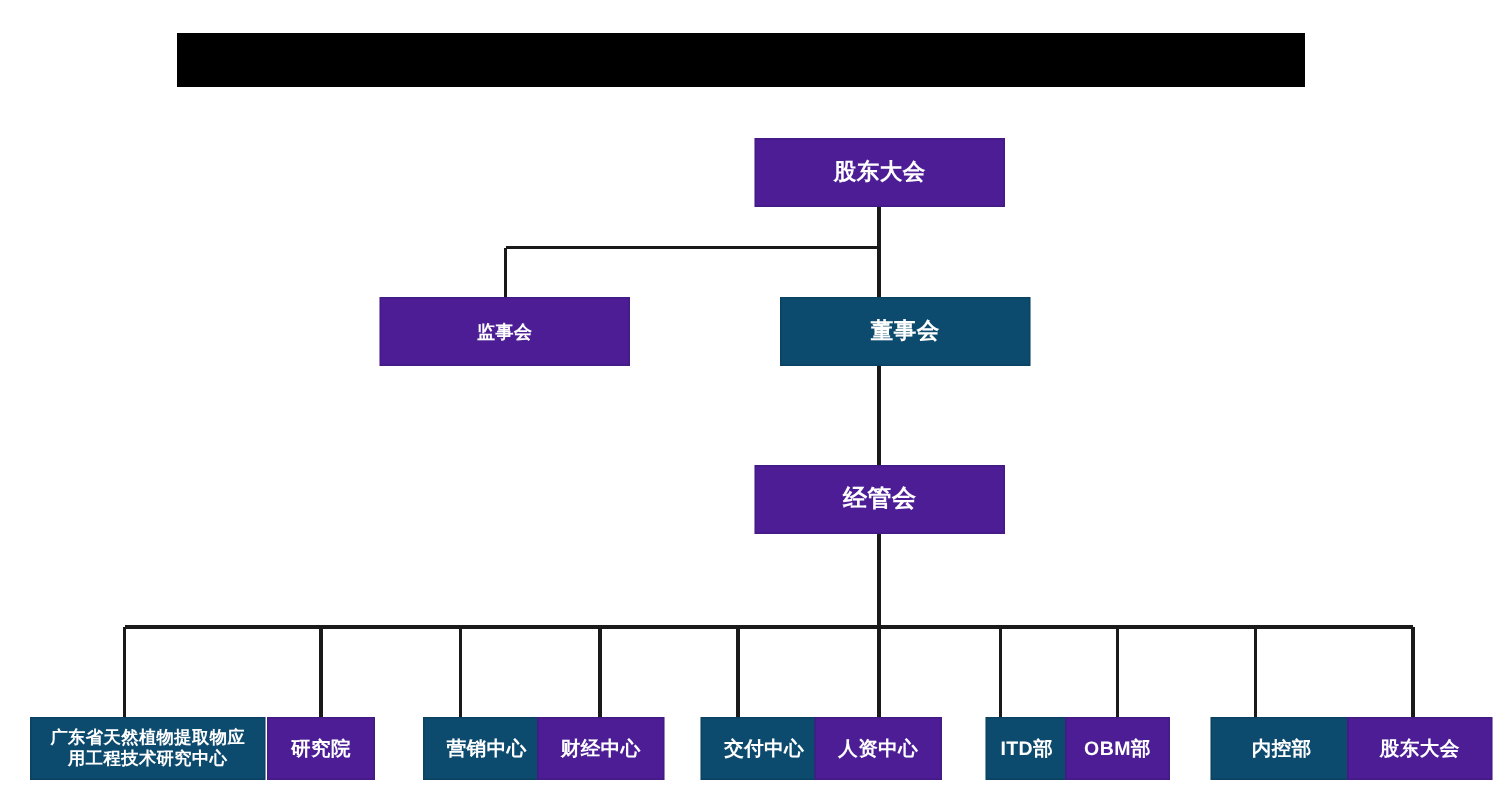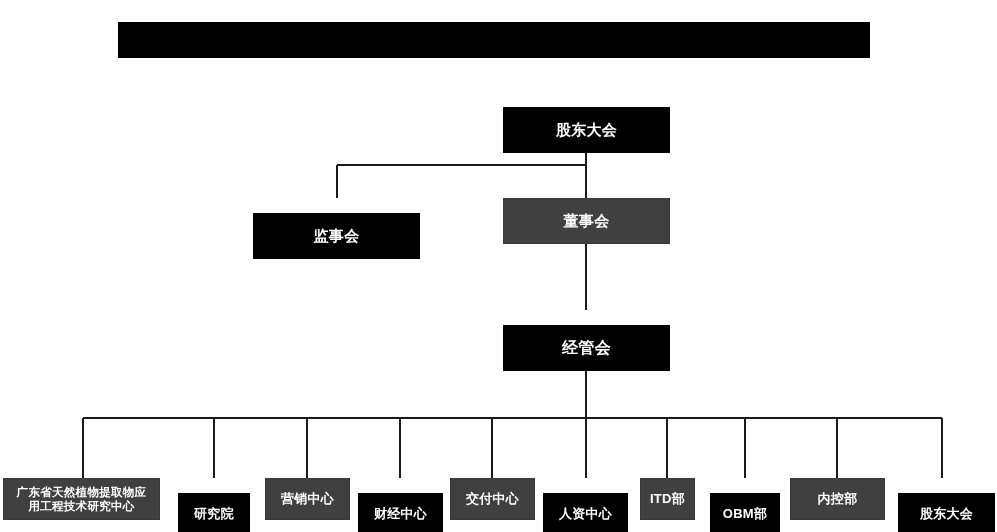--- a/index.html
+++ b/index.html
@@ -46,38 +46,38 @@
     display: flex;
     align-items: center;
     justify-content: center;
     text-align: center;
     color: #ffffff;
     font-weight: bold;
     line-height: 1.25;
     letter-spacing: 0.3px;
     border: 1px solid rgba(0,0,0,0.10);
   }
-  .node.dark  { background: #000000; margin-top: 15px; }
-  .node.light { background: #404040; }
+  .node.dark  { background: #4c1d95; }
+  .node.light { background: #0c4a6e; margin-left: 17px; }
 
   .node .node-label {
     display: block;
     padding: 0 4px;
     white-space: pre-line;
   }
 
   
   .n-shareholders {
     left: 503px; top: 92px; width: 167px; height: 46px;
     font-size: 15px;
   }
   
   .n-supervisors {
     left: 253px; top: 198px; width: 167px; height: 46px;
-    font-size: 15px;
+    font-size: 12px;
   }
   .n-directors {
     left: 503px; top: 198px; width: 167px; height: 46px;
     font-size: 15px;
   }
   
   .n-management {
     left: 503px; top: 310px; width: 167px; height: 46px;
     font-size: 16px;
   }

